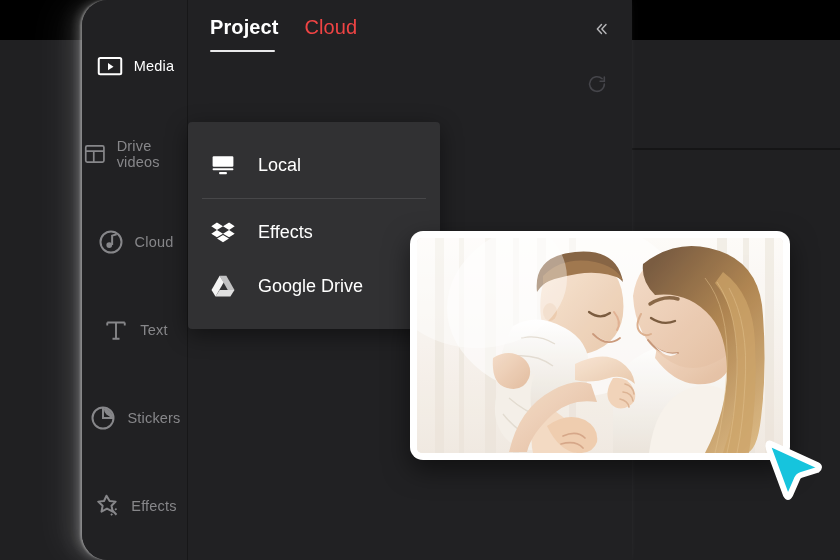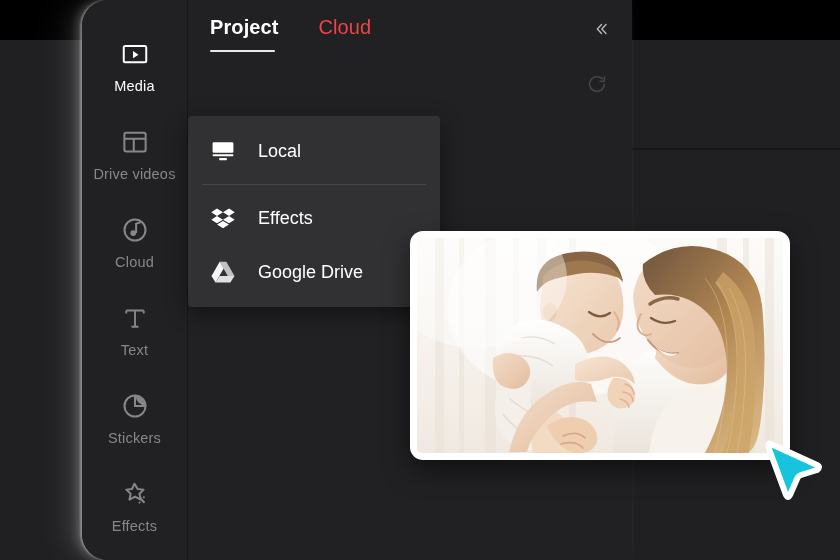--- a/index.html
+++ b/index.html
@@ -36,37 +36,37 @@
   }
 
   
   #sidebar{
     position:absolute; left:0; top:0; width:106px; height:100%;
     background:#212123;
     border-right:1px solid #171718;
     padding-top:22px;
   }
   .side-item{
-    display:flex; flex-direction:column; align-items:center;
+    display:flex; flex-direction:row; align-items:center;
     gap:9px; height:88px; justify-content:center;
     color:#87878a; cursor:pointer; user-select:none;
   }
   .side-item.active{ color:#ffffff; }
   .side-label{ font-size:14.5px; letter-spacing:.2px; }
   .side-ico{ width:30px; height:30px; display:block; }
   .side-ico svg{ width:100%; height:100%; display:block; }
 
   
   #panel{
     position:absolute; left:106px; top:0; right:0; height:100%;
     background:#212123;
   }
   #tabbar{
     position:relative; height:56px; padding:0 20px 0 22px;
-    display:flex; align-items:center; gap:40px;
+    display:flex; align-items:center; gap:26px;
   }
   .tab{
     font-size:20px; color:#ef4444; cursor:pointer; user-select:none;
     position:relative; padding-bottom:2px; letter-spacing:.1px;
   }
   .tab.active{ color:#fff; font-weight:600; }
   #tab-underline{
     position:absolute; left:22px; top:50px; width:65px; height:2px;
     background:#e9e9ea; border-radius:2px;
   }
@@ -91,23 +91,23 @@
   }
   #upload-button svg{ width:15px; height:15px; display:block; }
   #refresh-btn{
     position:absolute; right:24px; top:17px;
     width:22px; height:22px; color:#45454a; cursor:pointer;
   }
   #refresh-btn svg{ width:100%; height:100%; display:block; }
 
   
   #upload-menu{
-    position:absolute; left:106px; top:116px;
+    position:absolute; left:106px; top:122px;
     width:252px; background:#313133;
-    border-radius:4px; padding:8px 0;
+    border-radius:4px; padding:16px 0;
     box-shadow:0 6px 22px rgba(0,0,0,.45);
     z-index:6;
   }
   .menu-item{
     display:flex; align-items:center; gap:22px;
     height:54px; padding:0 22px;
     color:#fff; font-size:18px; cursor:pointer; user-select:none;
     white-space:nowrap;
   }
   .menu-ico{ width:26px; height:26px; flex:none; }

